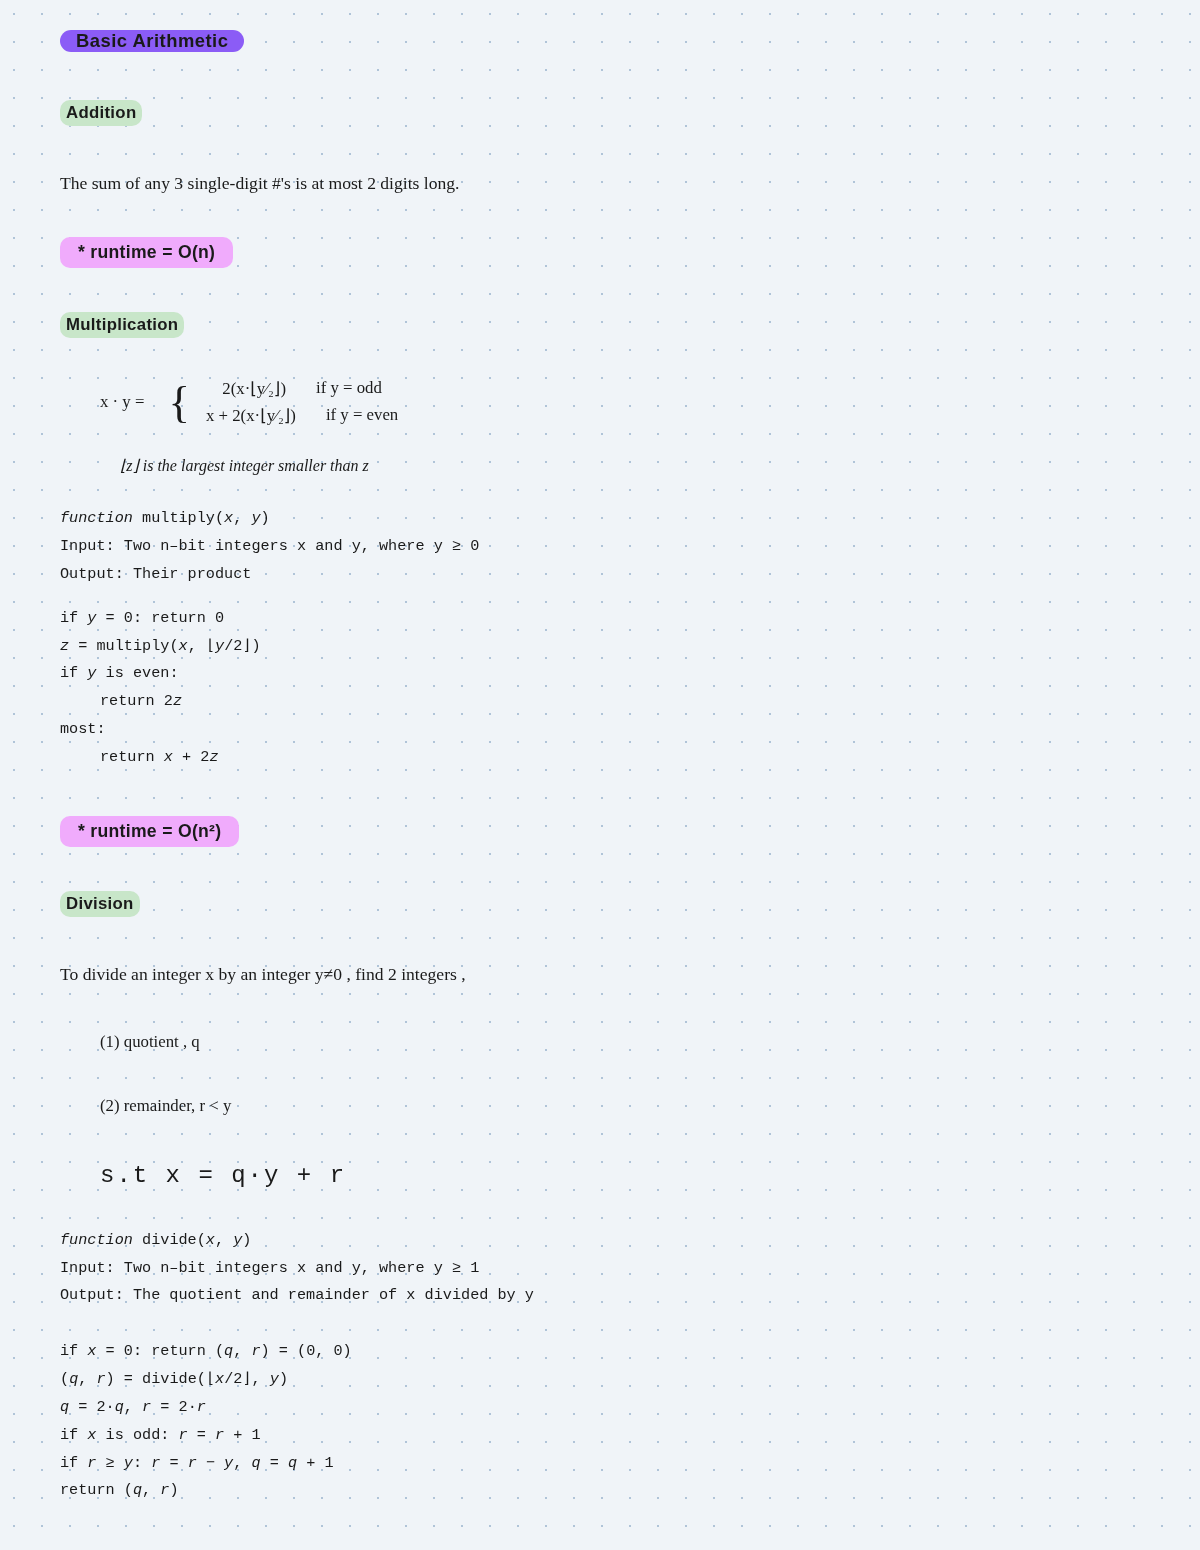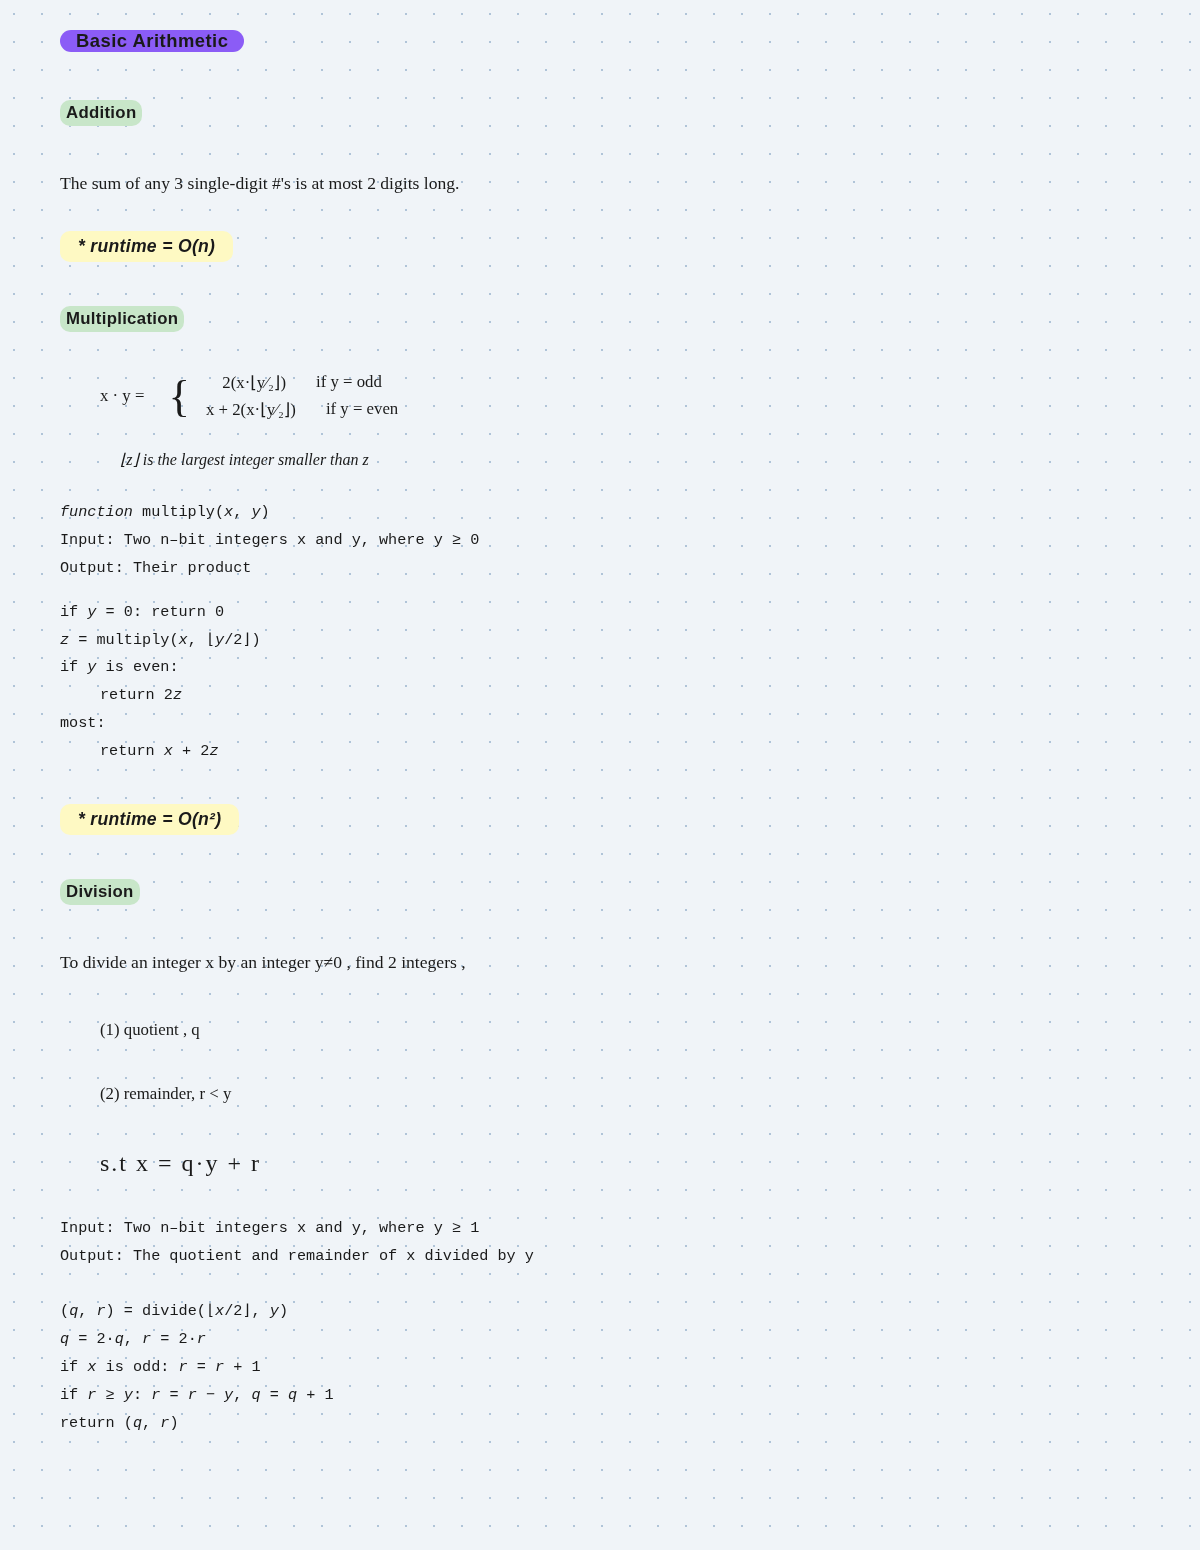--- a/index.html
+++ b/index.html
@@ -41,29 +41,28 @@
       font-family: 'Segoe UI', cursive, sans-serif;
       font-size: 1.05rem;
       font-weight: 600;
       color: #1a1a1a;
       margin-bottom: 14px;
       letter-spacing: 0.3px;
     }
 
     .highlight-badge {
       display: inline-block;
-      background-color: #fef9c3;
+      background-color: #f0abfc;
       border-radius: 10px;
       padding: 5px 18px;
       font-family: 'Segoe UI', cursive, sans-serif;
       font-size: 1.1rem;
       font-weight: 700;
       color: #1a1a1a;
-      margin: 4px 0 14px 0;
-      font-style: italic;
+      margin: 10px 0 14px 0;
       letter-spacing: 0.3px;
     }
 
     
     .handwritten {
       font-family: 'Comic Sans MS', 'Chalkboard SE', cursive;
       font-size: 1.05rem;
       line-height: 1.9;
       color: #1a1a1a;
       margin: 8px 0;
@@ -150,21 +149,21 @@
       align-items: center;
     }
 
     .piecewise-case {
       display: flex;
       gap: 30px;
     }
 
     
     .big-equation {
-      font-family: Liberation Serif, serif;
+      font-family: Liberation Mono, monospace;
       font-size: 1.5rem;
       margin: 16px 0 16px 40px;
       letter-spacing: 2px;
     }
   </style>
 </head>
 <body>
 
 <div class="page-container">
 
@@ -250,23 +249,27 @@
     <p class="handwritten indent">(2)  remainder,  r &lt; y</p>
 
     <div class="spacer"></div>
 
     <div class="big-equation">s.t    x = q·y  + r</div>
 
     <div class="spacer"></div>
 
     
     <div class="code-block">
+      <span class="code-line">
+        <span class="kw">function</span> divide(<span class="kw">x</span>, <span class="kw">y</span>)
+      </span>
       <span class="code-line">Input: Two n–bit integers x and y, where y ≥ 1</span>
       <span class="code-line">Output: The quotient and remainder of x divided by y</span>
       <span class="code-line">&nbsp;</span>
+      <span class="code-line">if <span class="kw">x</span> = 0: return (<span class="kw">q</span>, <span class="kw">r</span>) = (0, 0)</span>
       <span class="code-line">(<span class="kw">q</span>, <span class="kw">r</span>) = divide(⌊<span class="kw">x</span>/2⌋, <span class="kw">y</span>)</span>
       <span class="code-line"><span class="kw">q</span> = 2·<span class="kw">q</span>,  <span class="kw">r</span> = 2·<span class="kw">r</span></span>
       <span class="code-line">if <span class="kw">x</span> is odd:  <span class="kw">r</span> = <span class="kw">r</span> + 1</span>
       <span class="code-line">if <span class="kw">r</span> ≥ <span class="kw">y</span>:  <span class="kw">r</span> = <span class="kw">r</span> − <span class="kw">y</span>,  <span class="kw">q</span> = <span class="kw">q</span> + 1</span>
       <span class="code-line">return (<span class="kw">q</span>, <span class="kw">r</span>)</span>
     </div>
 
     <div class="spacer-lg"></div>
 
     

